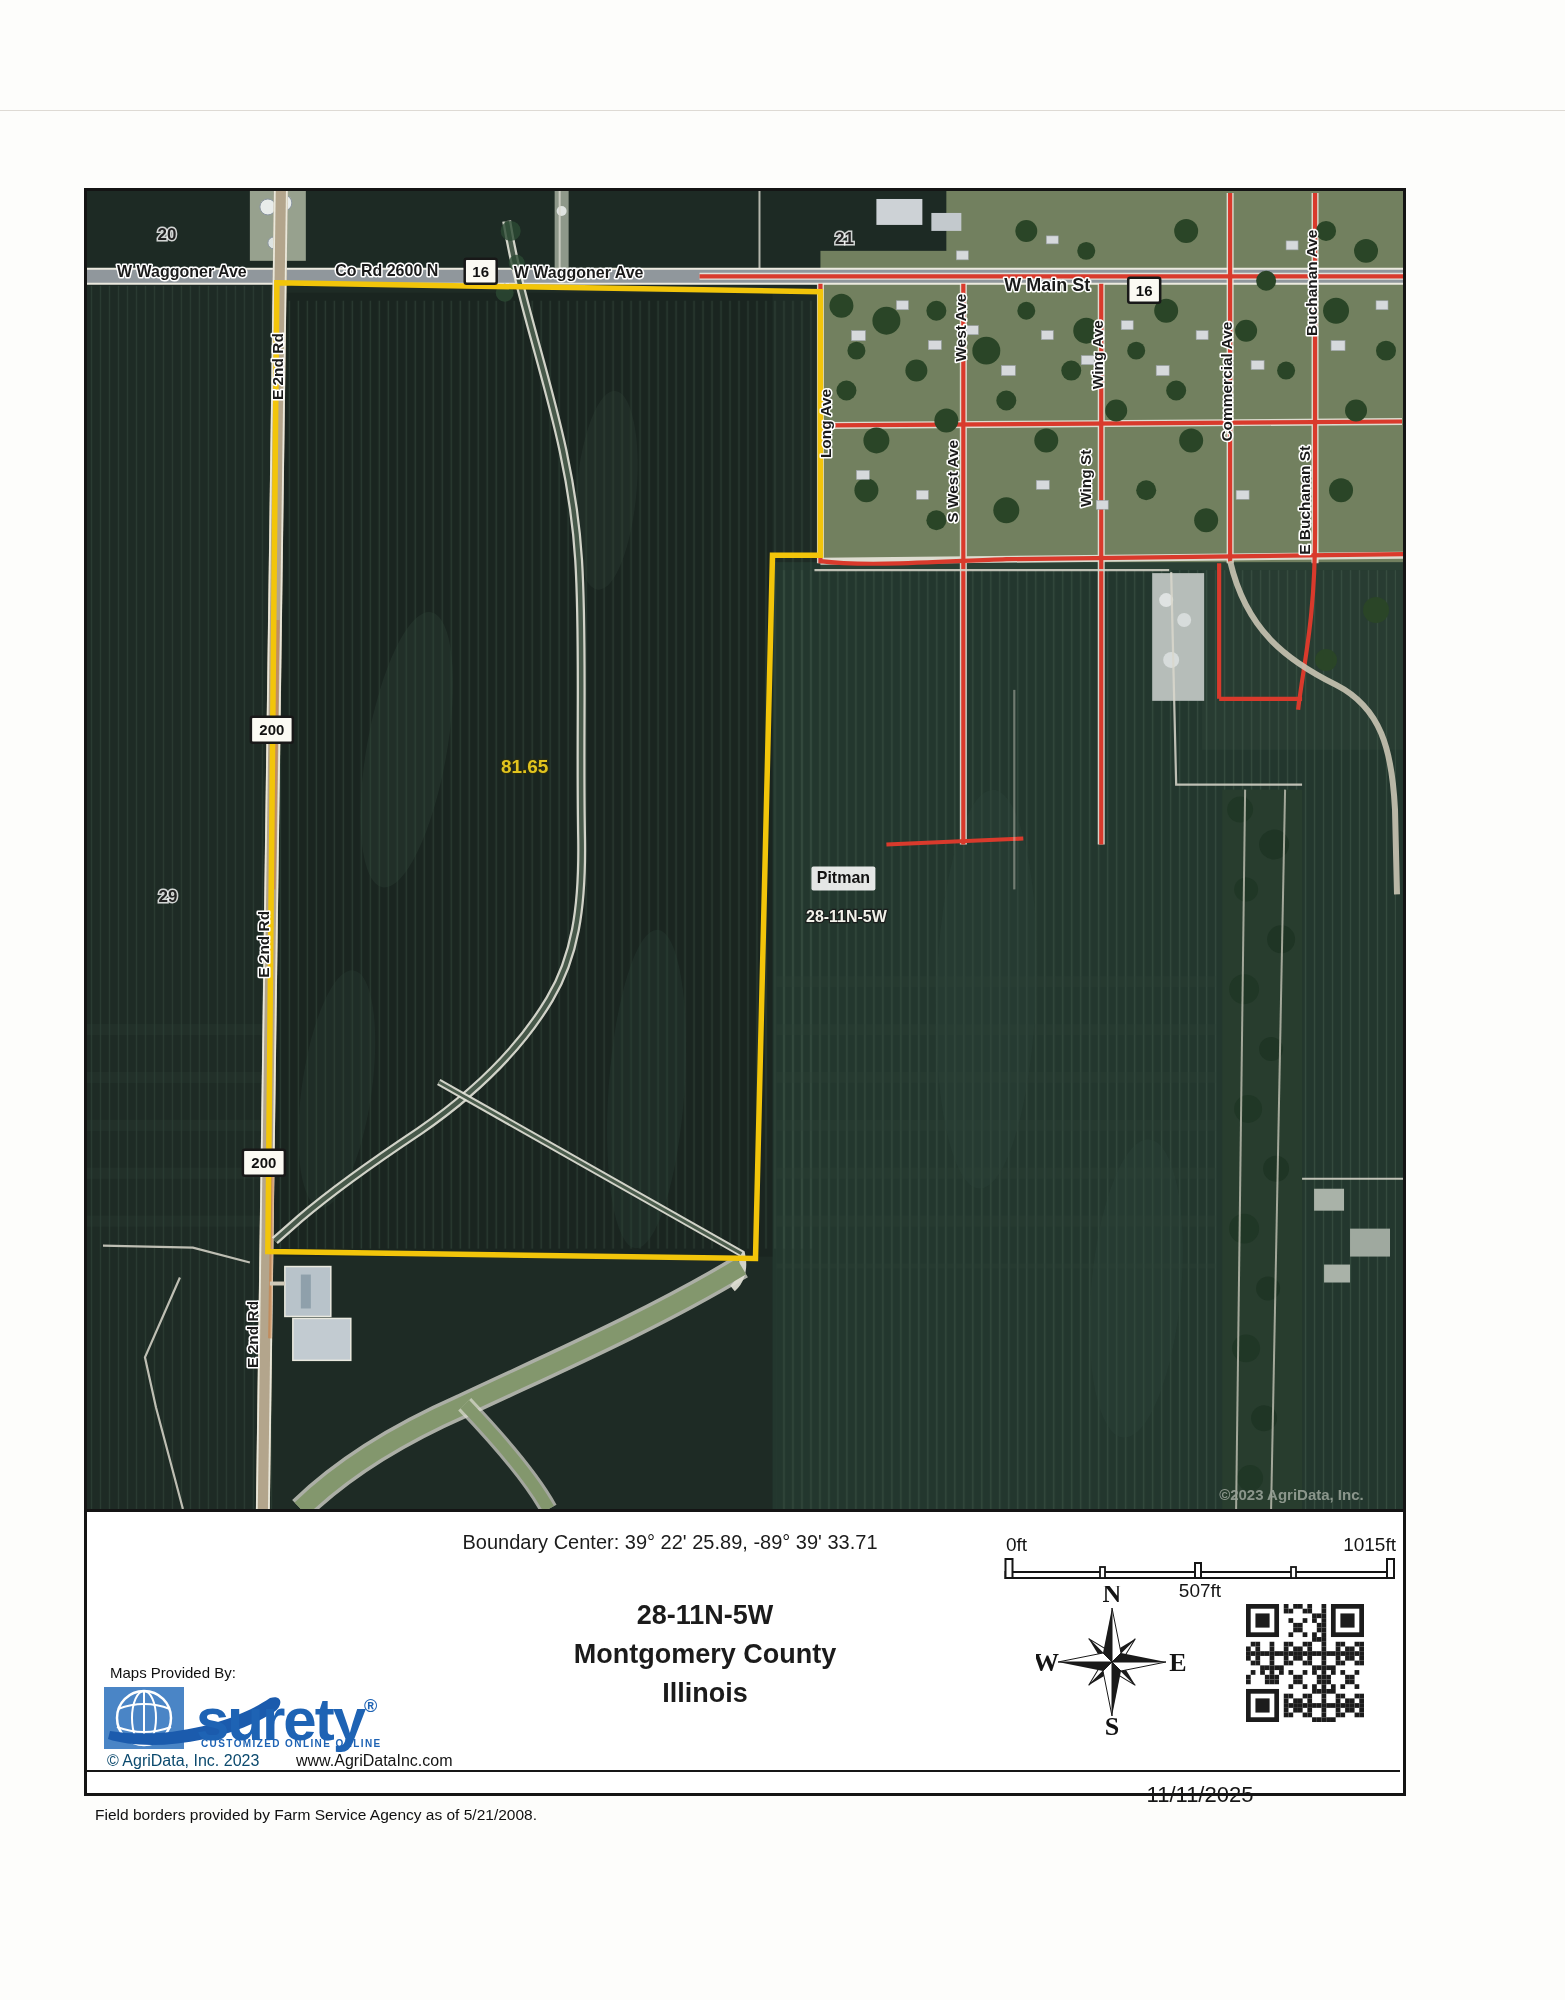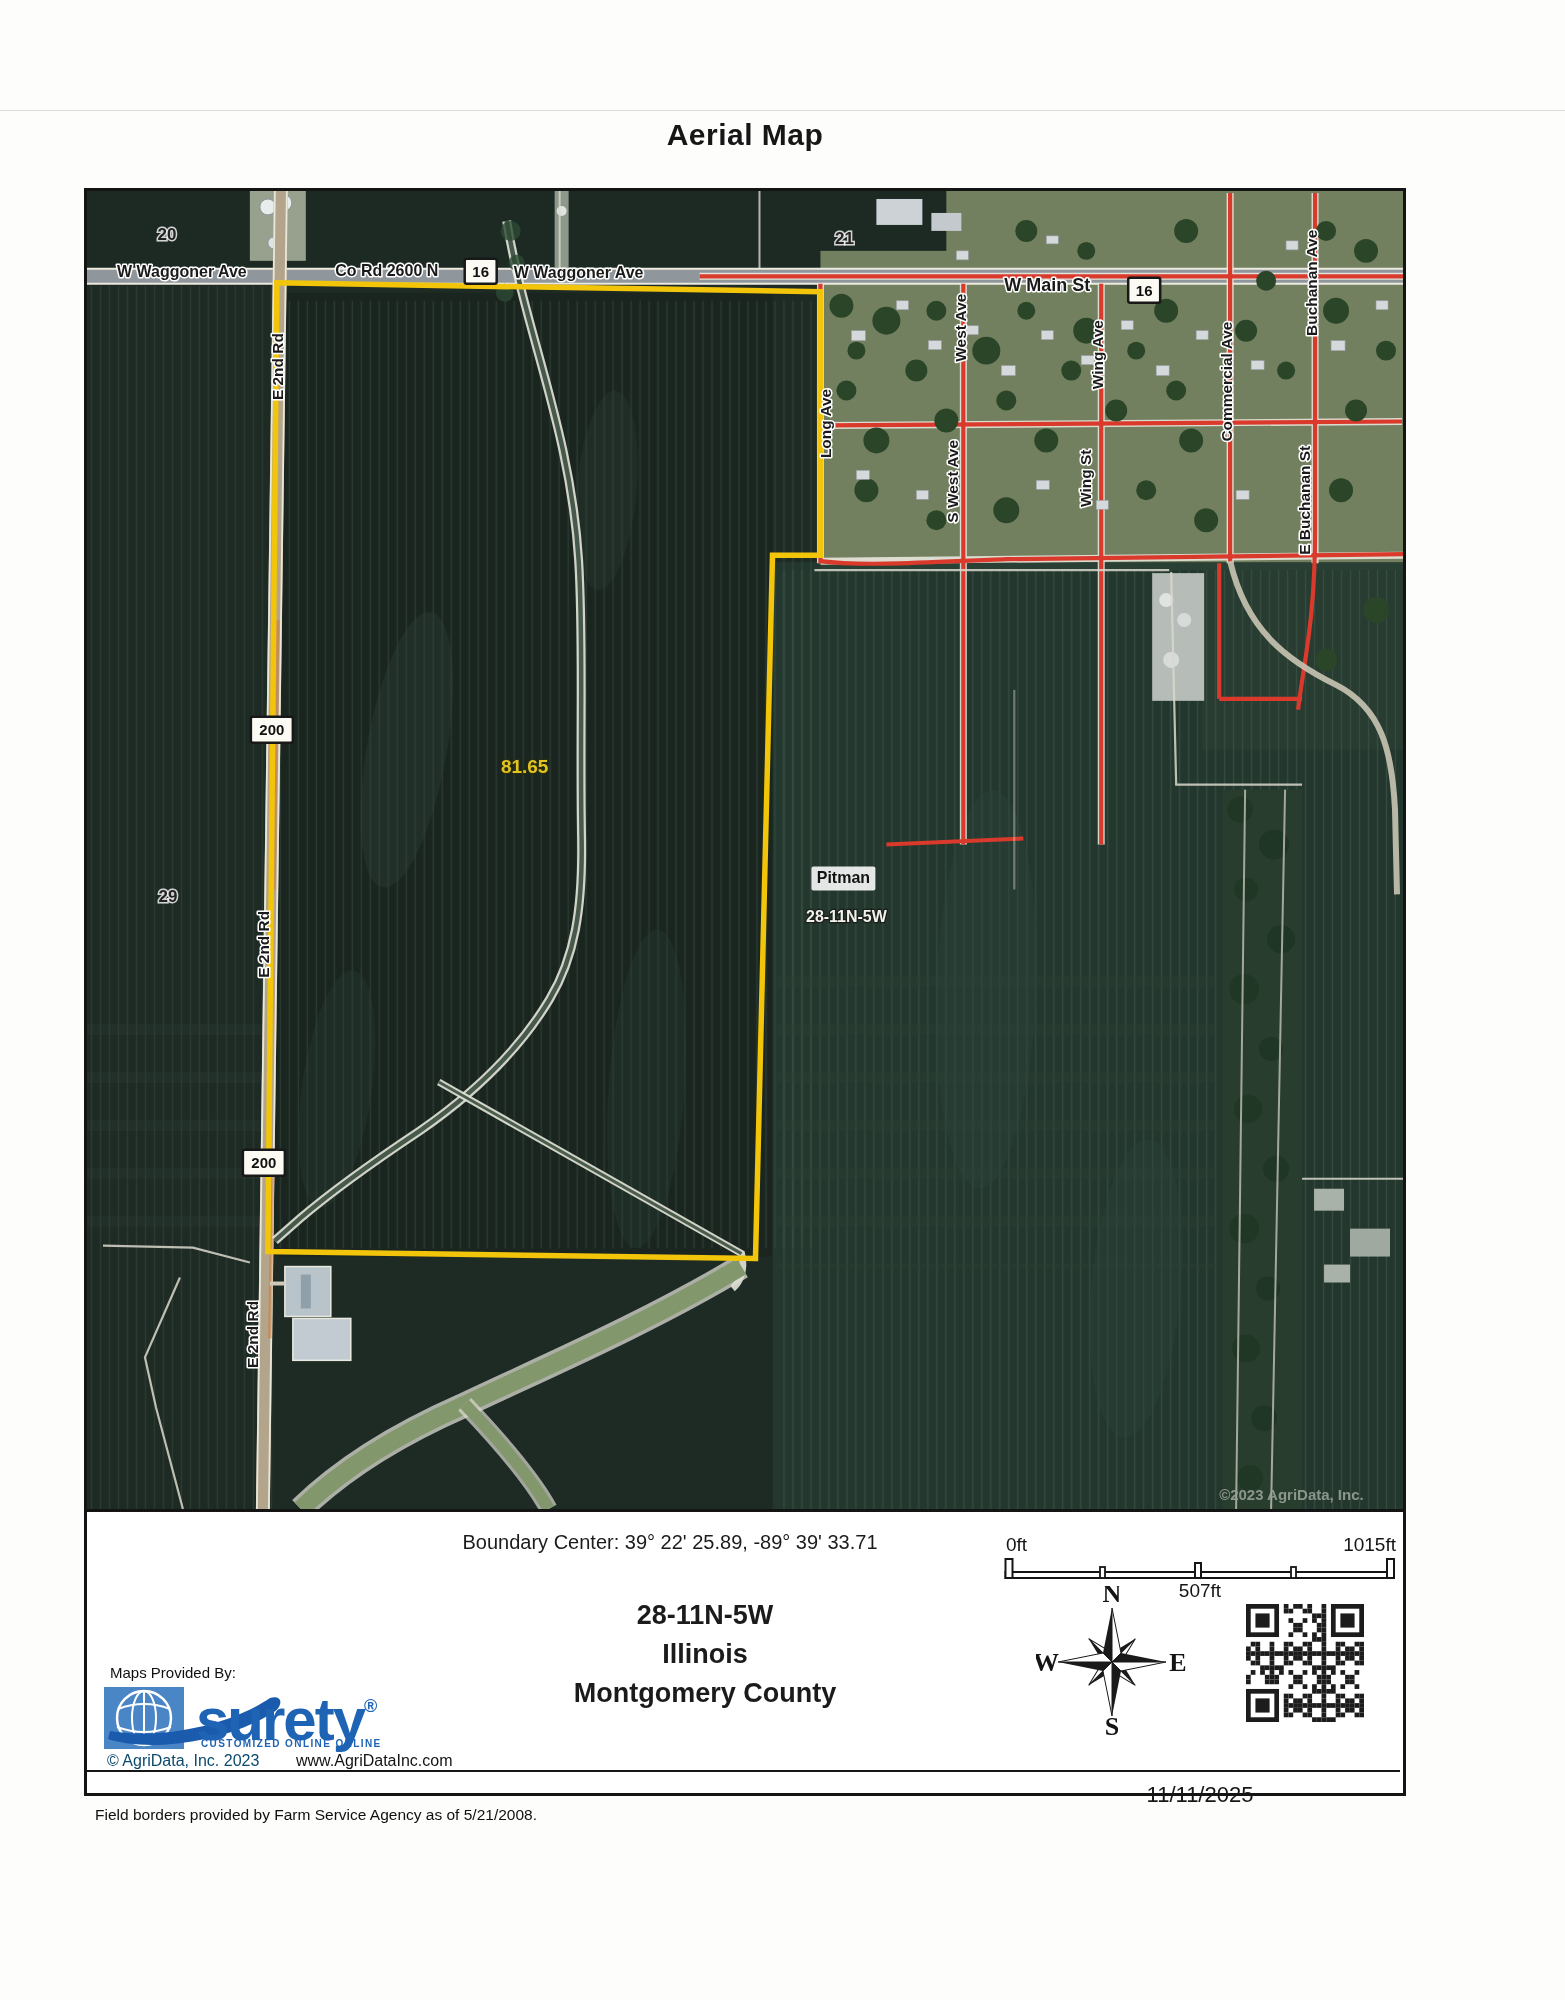--- a/index.html
+++ b/index.html
@@ -54,21 +54,20 @@
   .website{position:absolute;left:296px;top:1752px;font-size:16px;color:#131313;}
   .footer-rule{position:absolute;left:87px;top:1770px;width:1313px;height:2px;background:#161616;}
   .fieldnote{position:absolute;left:95px;top:1774px;font-size:15.5px;color:#101010;margin-top:32px;}
 </style>
 </head>
 <body>
 
 <div class="page">
 
   <div class="topline"></div>
-  <div class="title">Aerial Map</div>
 
   <div class="outer-box">
     <div class="map-wrap">
       <svg width="1316" height="1318" viewBox="0 0 1317 1321" preserveAspectRatio="none">
         <defs>
           <pattern id="rows" width="9" height="140" patternUnits="userSpaceOnUse">
             <line x1="4.5" y1="0" x2="4.5" y2="140" stroke="#41584a" stroke-width="1.3"></line>
           </pattern>
           <pattern id="bands" width="170" height="48" patternUnits="userSpaceOnUse">
             <rect width="170" height="11" y="19" fill="#2c4036"></rect>
@@ -326,22 +325,22 @@
     <rect x="1.5" y="14" width="388" height="6" fill="#fff" stroke="#151515" stroke-width="2"></rect>
     <rect x="1.5" y="1" width="7" height="19" fill="#fff" stroke="#151515" stroke-width="2"></rect>
     <rect x="383" y="1" width="7" height="19" fill="#fff" stroke="#151515" stroke-width="2"></rect>
     <rect x="191" y="5" width="6" height="15" fill="#fff" stroke="#151515" stroke-width="2"></rect>
     <rect x="96" y="9" width="5" height="11" fill="#fff" stroke="#151515" stroke-width="1.8"></rect>
     <rect x="287" y="9" width="5" height="11" fill="#fff" stroke="#151515" stroke-width="1.8"></rect>
   </svg>
 
   <div class="plss-block">
     <div>28-11N-5W</div>
+    <div>Montgomery County</div>
     <div>Illinois</div>
-    <div>Montgomery County</div>
   </div>
 
   <svg class="compass-svg" width="152" height="152" viewBox="-76 -76 152 152">
     <g>
       <g transform="rotate(45)">
           <polygon points="0,-33 0,0 -6.5,-6.5" fill="#1a1a1a"></polygon>
           <polygon points="0,-33 6.5,-6.5 0,0" fill="#fff" stroke="#1a1a1a" stroke-width="1"></polygon>
         </g>
       <g transform="rotate(135)">
           <polygon points="0,-33 0,0 -6.5,-6.5" fill="#1a1a1a"></polygon>

